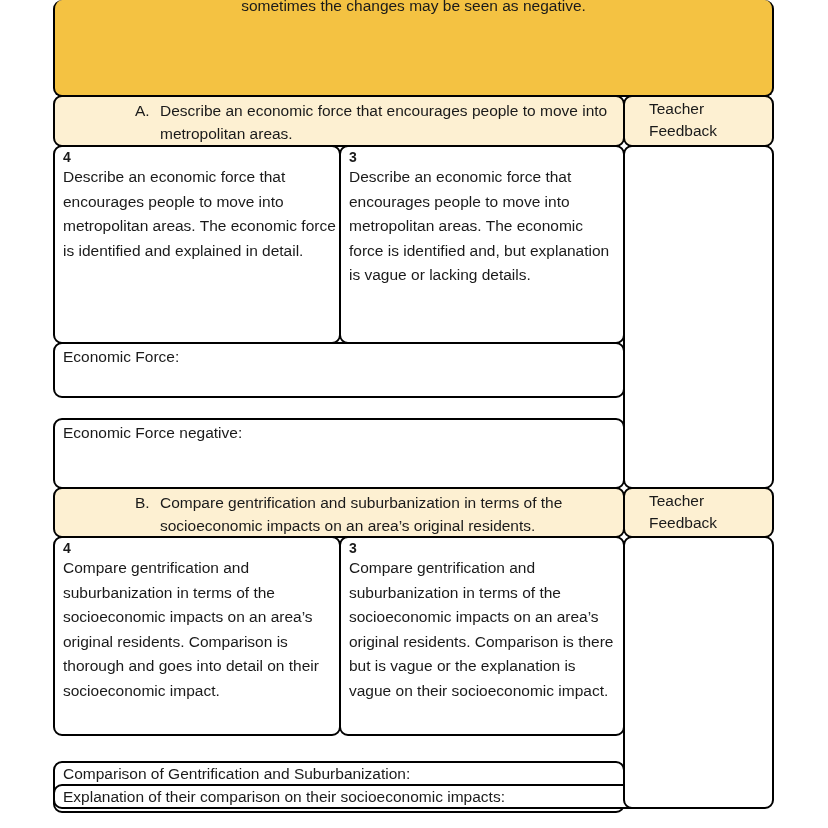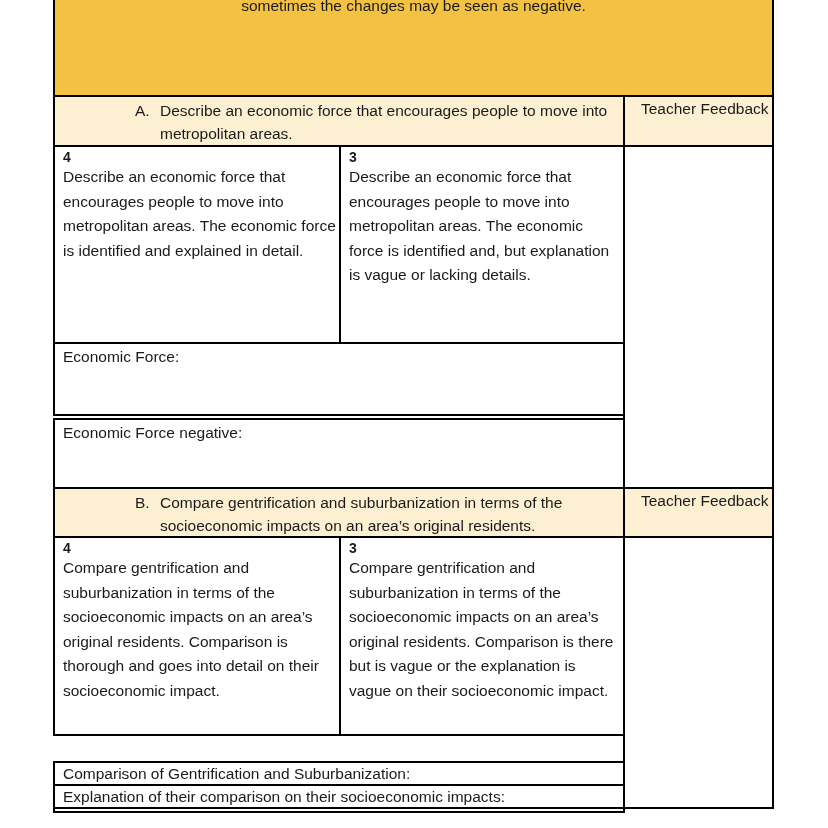--- a/index.html
+++ b/index.html
@@ -1,26 +1,26 @@
 <!DOCTYPE html>
 <html><head>
   <meta charset="utf-8">
   <style>
     html, body { margin:0; padding:0; background:#ffffff; }
     body { width:828px; height:828px; position:relative; overflow:hidden;
            font-family:"Liberation Sans", "DejaVu Sans", sans-serif; color:#1a1a1a; }
-    .abs { position:absolute; box-sizing:border-box; }
+    .abs { position:absolute; box-sizing:border-box;border-radius:9px; }
     .banner { left:53px; top:0; width:721px; height:97px; background:#f4c242;
               border-left:2px solid #000; border-right:2px solid #000; border-bottom:2px solid #000; }
     .banner-text { position:absolute; left:0; right:0; top:-3px; text-align:center; font-size:15.5px; }
     .cell { border:2px solid #000; background:#fff; }
     .hdr { background:#fdf0d2; }
     .sec-title { position:absolute; left:80px; right:8px; top:2px; font-size:15.5px; line-height:23px; }
     .sec-letter { position:absolute; left:-25px; top:0; }
-    .fb { font-size:15.5px; line-height:22px; padding:1px 0 0 16px; }
+    .fb { font-size:15.5px; line-height:22px; padding:1px 0 0 24px; }
     .rub { padding:2px 0 0 8px; font-size:15.5px; line-height:24.5px; }
     .score { font-weight:bold; font-size:14px; line-height:16px; display:block; }
     .lbl { padding:2px 0 0 8px; font-size:15.5px; line-height:22px; }
   </style>
 </head>
 <body>
 
 <div class="abs banner">
   <div class="banner-text">sometimes the changes may be seen as negative.</div>
 </div>
@@ -35,21 +35,21 @@
 
 <div class="abs cell rub" style="left:53px;top:145px;width:288px;height:199px;">
   <span class="score">4</span>
   <span>Describe an economic force that encourages people to move into metropolitan areas. The economic force is identified and explained in detail.</span>
 </div>
 <div class="abs cell rub" style="left:339px;top:145px;width:286px;height:199px;padding-right:6px;">
   <span class="score">3</span>
   <span>Describe an economic force that encourages people to move into metropolitan areas. The economic force is identified and, but explanation is vague or lacking details.</span>
 </div>
 
-<div class="abs cell lbl" style="left:53px;top:342px;width:572px;height:74px;">
+<div class="abs cell lbl" style="left:53px;top:342px;width:572px;height:56px;">
   <span>Economic Force:</span>
 </div>
 <div class="abs cell lbl" style="left:53px;top:418px;width:572px;height:71px;">
   <span>Economic Force negative:</span>
 </div>
 
 <div class="abs cell" style="left:623px;top:145px;width:151px;height:344px;"></div>
 
 <div class="abs cell hdr" style="left:53px;top:487px;width:572px;height:51px;">
   <div class="sec-title" style="left:105px;">

